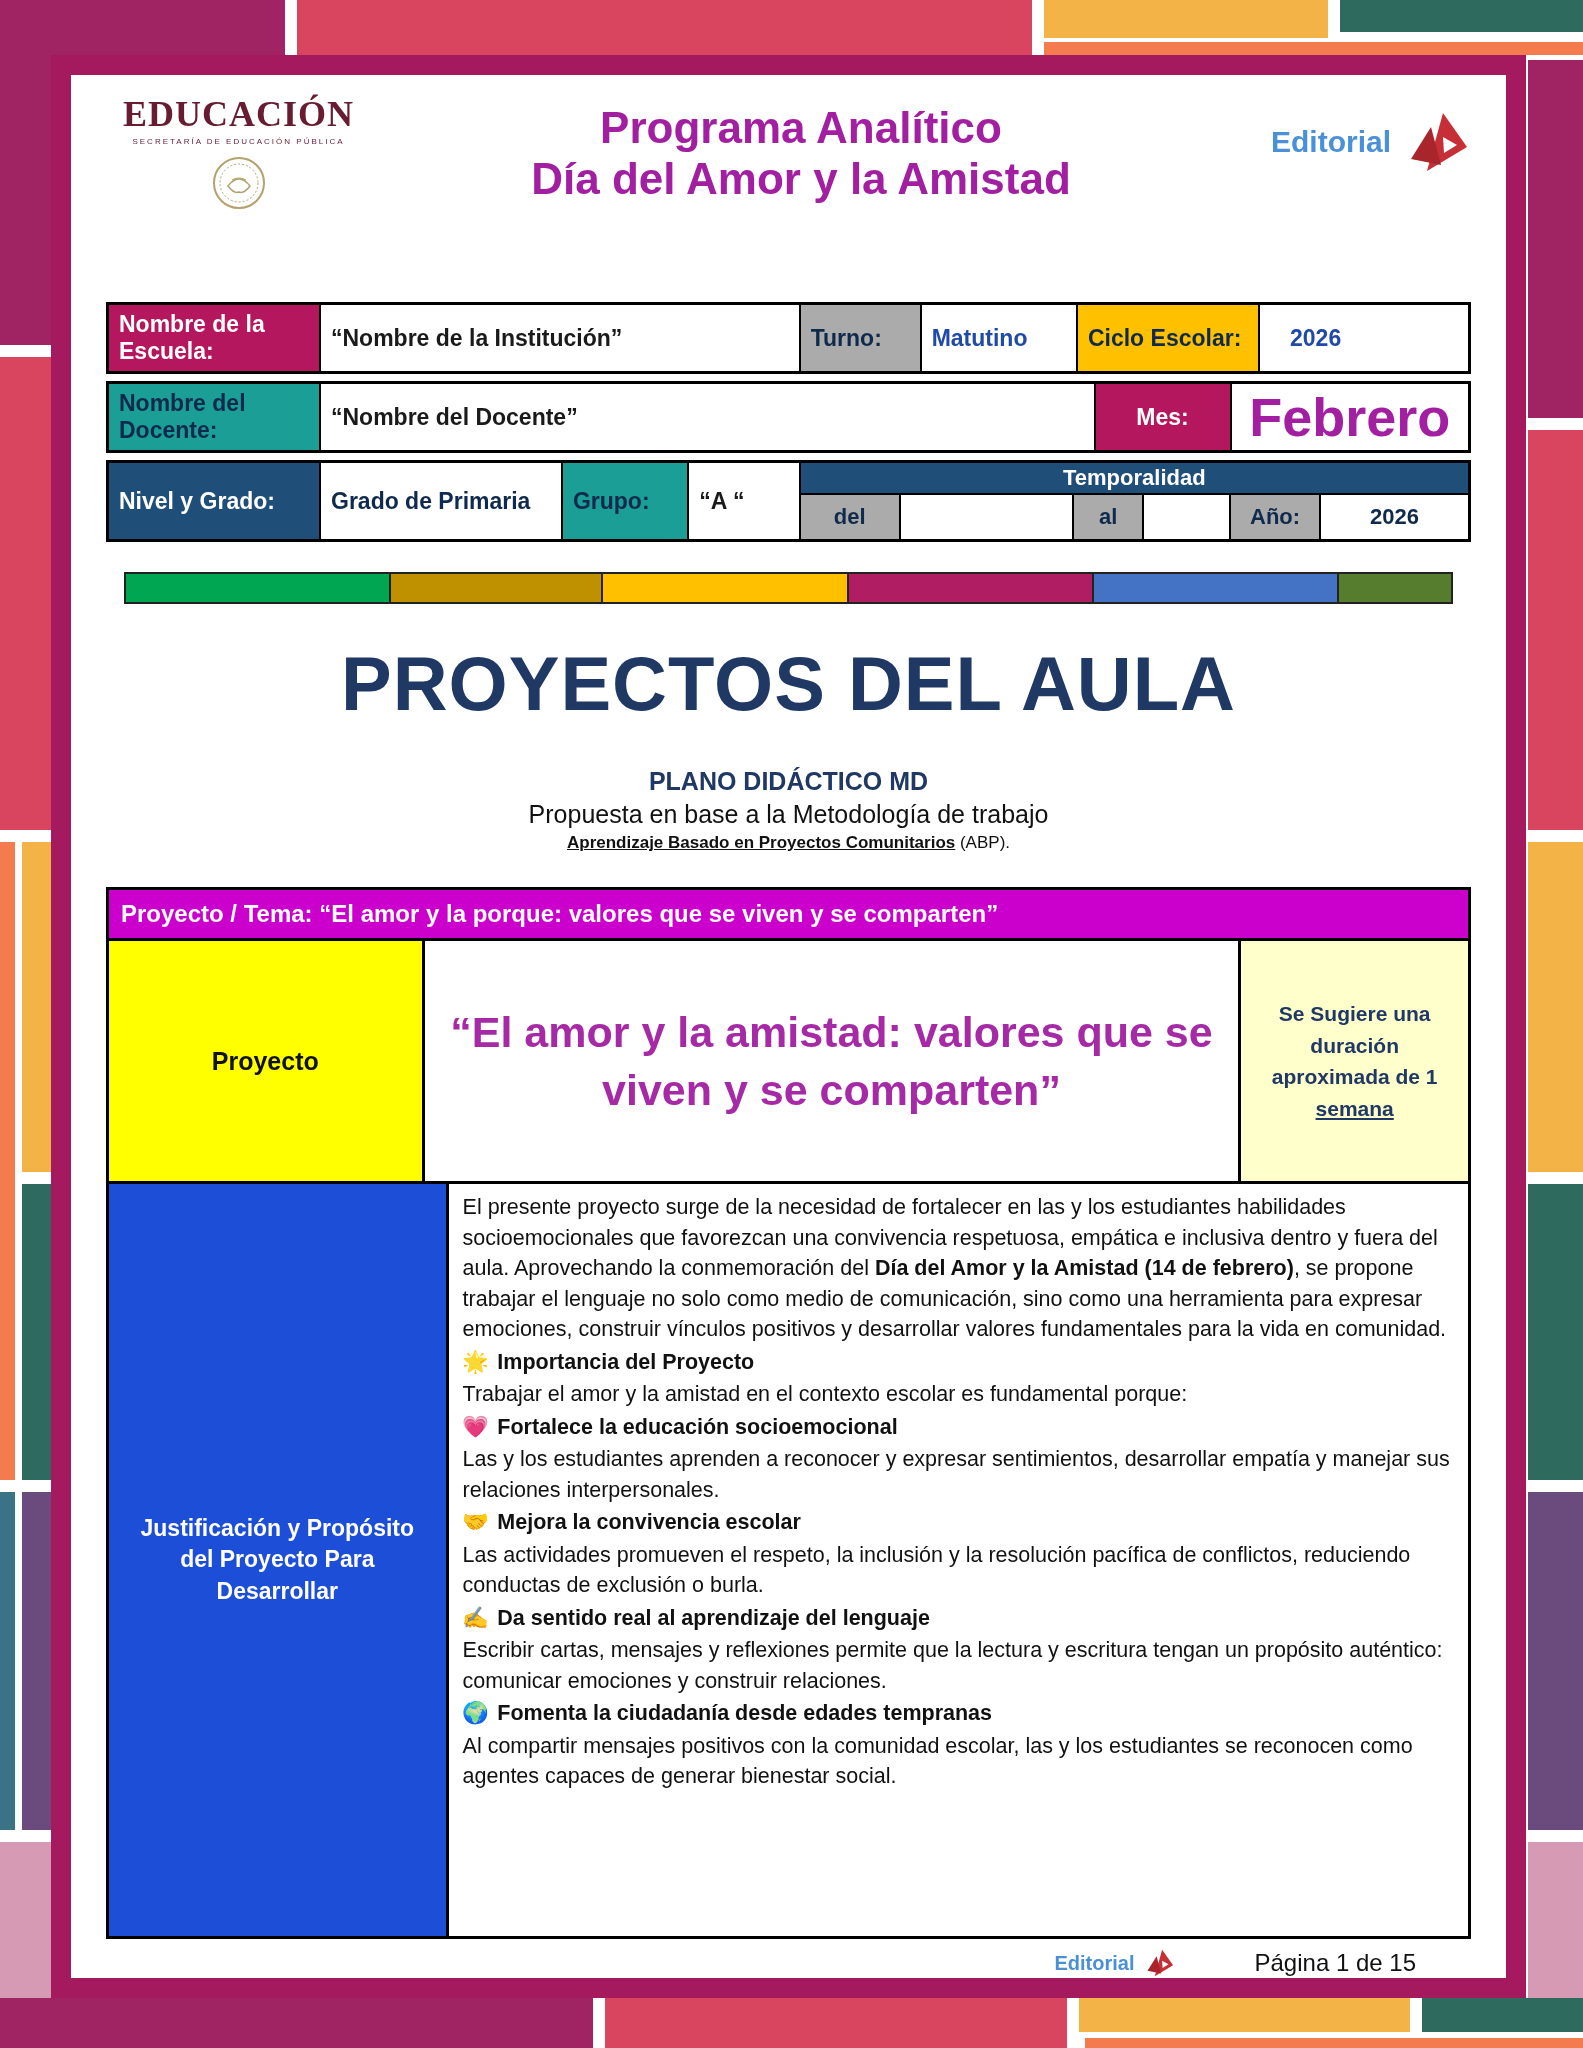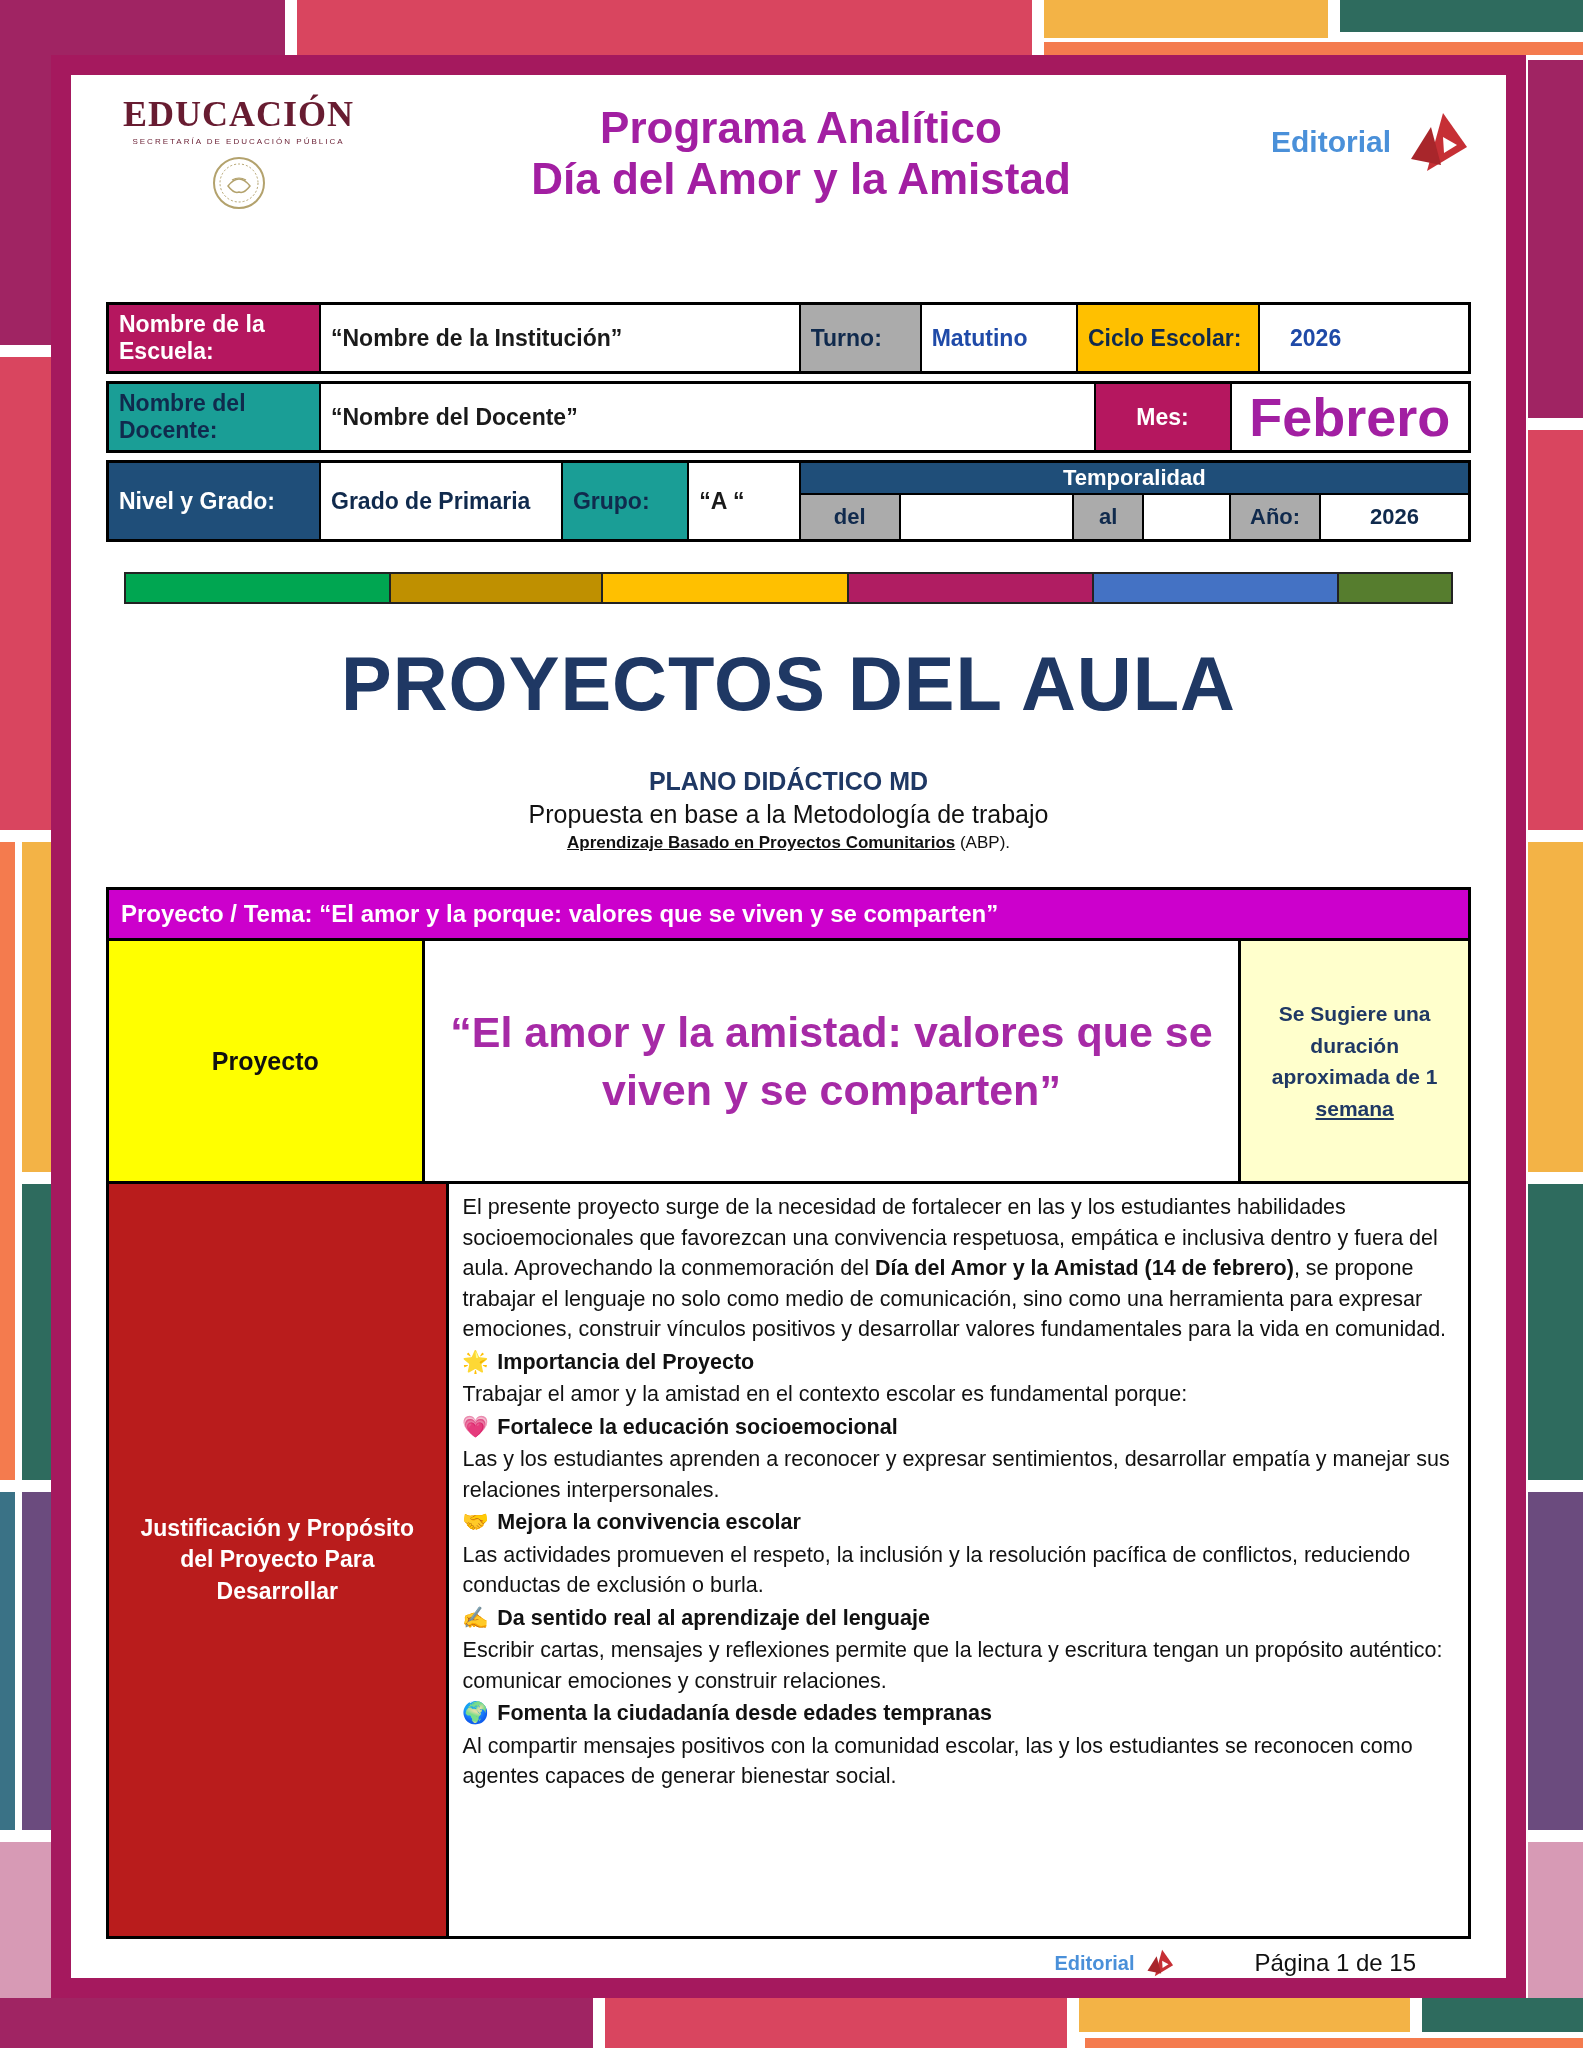--- a/index.html
+++ b/index.html
@@ -60,21 +60,21 @@
   
   .ptable{display:flex;border:3px solid #000;border-top:none;height:240px;}
   .pcell-label{width:23%;background:#ffff00;border-right:3px solid #000;display:flex;align-items:center;justify-content:center;font-weight:bold;font-size:25px;color:#111;}
   .pcell-title{flex:1;display:flex;align-items:center;justify-content:center;text-align:center;padding:8px 20px;}
   .pquote{font-size:43px;font-weight:bold;color:#a62aa6;line-height:1.35;}
   .pcell-dur{width:15.5%;background:#ffffcc;border-left:3px solid #000;display:flex;align-items:center;justify-content:center;text-align:center;padding:6px 8px;}
   .dur{color:#1f3864;font-weight:bold;font-size:21px;line-height:1.5;}
   .dur .u{text-decoration:underline;}
   
   .jtable{display:flex;border:3px solid #000;border-top:none;height:752px;}
-  .jlabel{width:23%;background:#b91c1c;border-right:3px solid #000;display:flex;align-items:center;justify-content:center;text-align:center;color:#fff;font-weight:bold;font-size:23px;line-height:1.35;padding:0 12px;}
+  .jlabel{width:23%;background:#1d4ed8;border-right:3px solid #000;display:flex;align-items:center;justify-content:center;text-align:center;color:#fff;font-weight:bold;font-size:23px;line-height:1.35;padding:0 12px;}
   .jbody{flex:1;padding:8px 14px;font-size:21.5px;color:#111;line-height:1.42;overflow:hidden;}
   .jp{margin:0 0 2px 0;}
   .jh{font-weight:bold;margin:2px 0;}
   .jicon{margin-right:8px;}
   
   .pfoot{display:flex;justify-content:flex-end;align-items:center;margin-top:8px;padding-right:55px;gap:80px;}
   .pfoot .brand-word{font-size:20px;}
   .page-num{font-size:24px;color:#111;}
 </style>
 </head>

